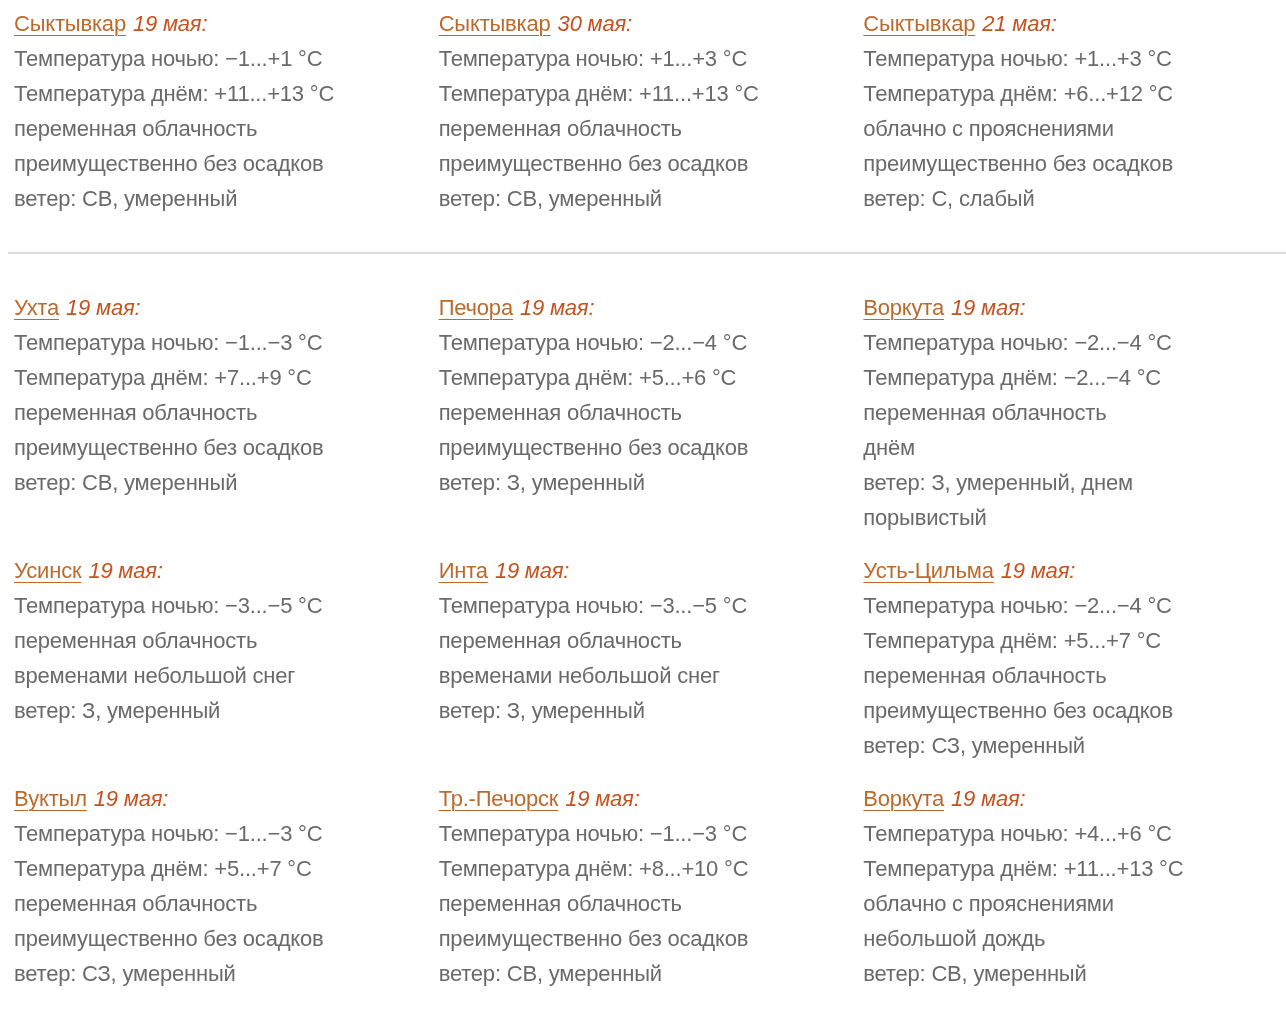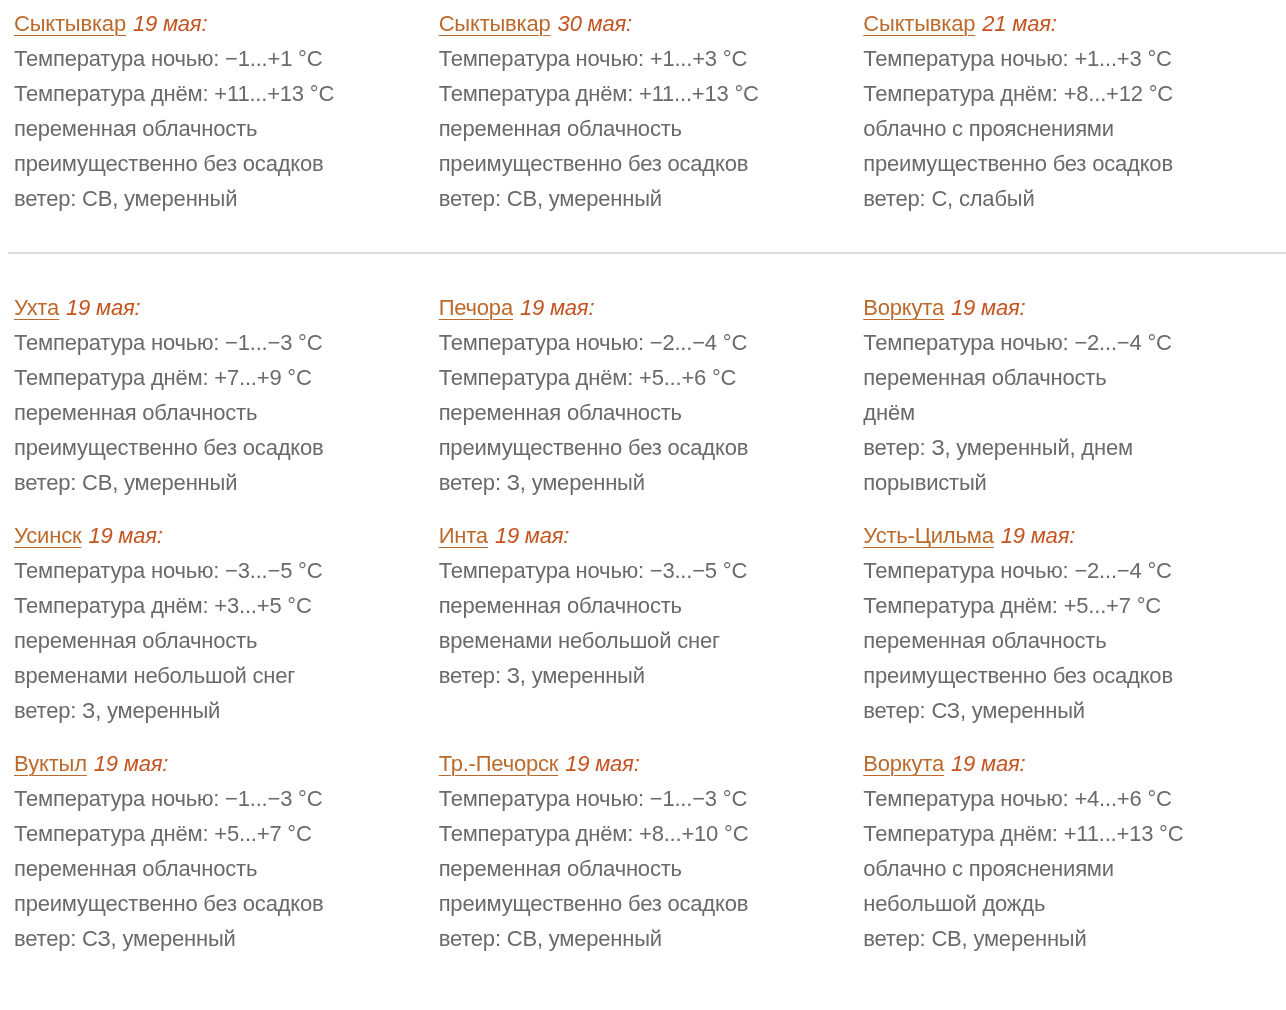--- a/index.html
+++ b/index.html
@@ -80,21 +80,21 @@
           <div class="line">переменная облачность</div>
           <div class="line">преимущественно без осадков</div>
           <div class="line">ветер: СВ, умеренный</div>
         </div>
   </article>
 
   <article class="block">
     <h3 class="block-head"><a class="city-link" href="#">Сыктывкар</a><span class="date">21 мая:</span></h3>
     <div class="lines">
           <div class="line">Температура ночью: +1...+3 °C</div>
-          <div class="line">Температура днём: +8...+12 °C</div>
+          <div class="line">Температура днём: +6...+12 °C</div>
           <div class="line">облачно с прояснениями</div>
           <div class="line">преимущественно без осадков</div>
           <div class="line">ветер: С, слабый</div>
         </div>
   </article>
 </section>
 
   <hr class="divider">
 
   <section class="grid" id="section-1">
@@ -117,32 +117,32 @@
           <div class="line">переменная облачность</div>
           <div class="line">преимущественно без осадков</div>
           <div class="line">ветер: З, умеренный</div>
         </div>
   </article>
 
   <article class="block">
     <h3 class="block-head"><a class="city-link" href="#">Воркута</a><span class="date">19 мая:</span></h3>
     <div class="lines">
           <div class="line">Температура ночью: −2...−4 °C</div>
+          <div class="line">Температура днём: −2...−4 °C</div>
           <div class="line">переменная облачность</div>
           <div class="line">днём</div>
           <div class="line">ветер: З, умеренный, днем</div>
           <div class="line">порывистый</div>
         </div>
   </article>
 
   <article class="block">
     <h3 class="block-head"><a class="city-link" href="#">Усинск</a><span class="date">19 мая:</span></h3>
     <div class="lines">
           <div class="line">Температура ночью: −3...−5 °C</div>
-          <div class="line">Температура днём: +3...+5 °C</div>
           <div class="line">переменная облачность</div>
           <div class="line">временами небольшой снег</div>
           <div class="line">ветер: З, умеренный</div>
         </div>
   </article>
 
   <article class="block">
     <h3 class="block-head"><a class="city-link" href="#">Инта</a><span class="date">19 мая:</span></h3>
     <div class="lines">
           <div class="line">Температура ночью: −3...−5 °C</div>

